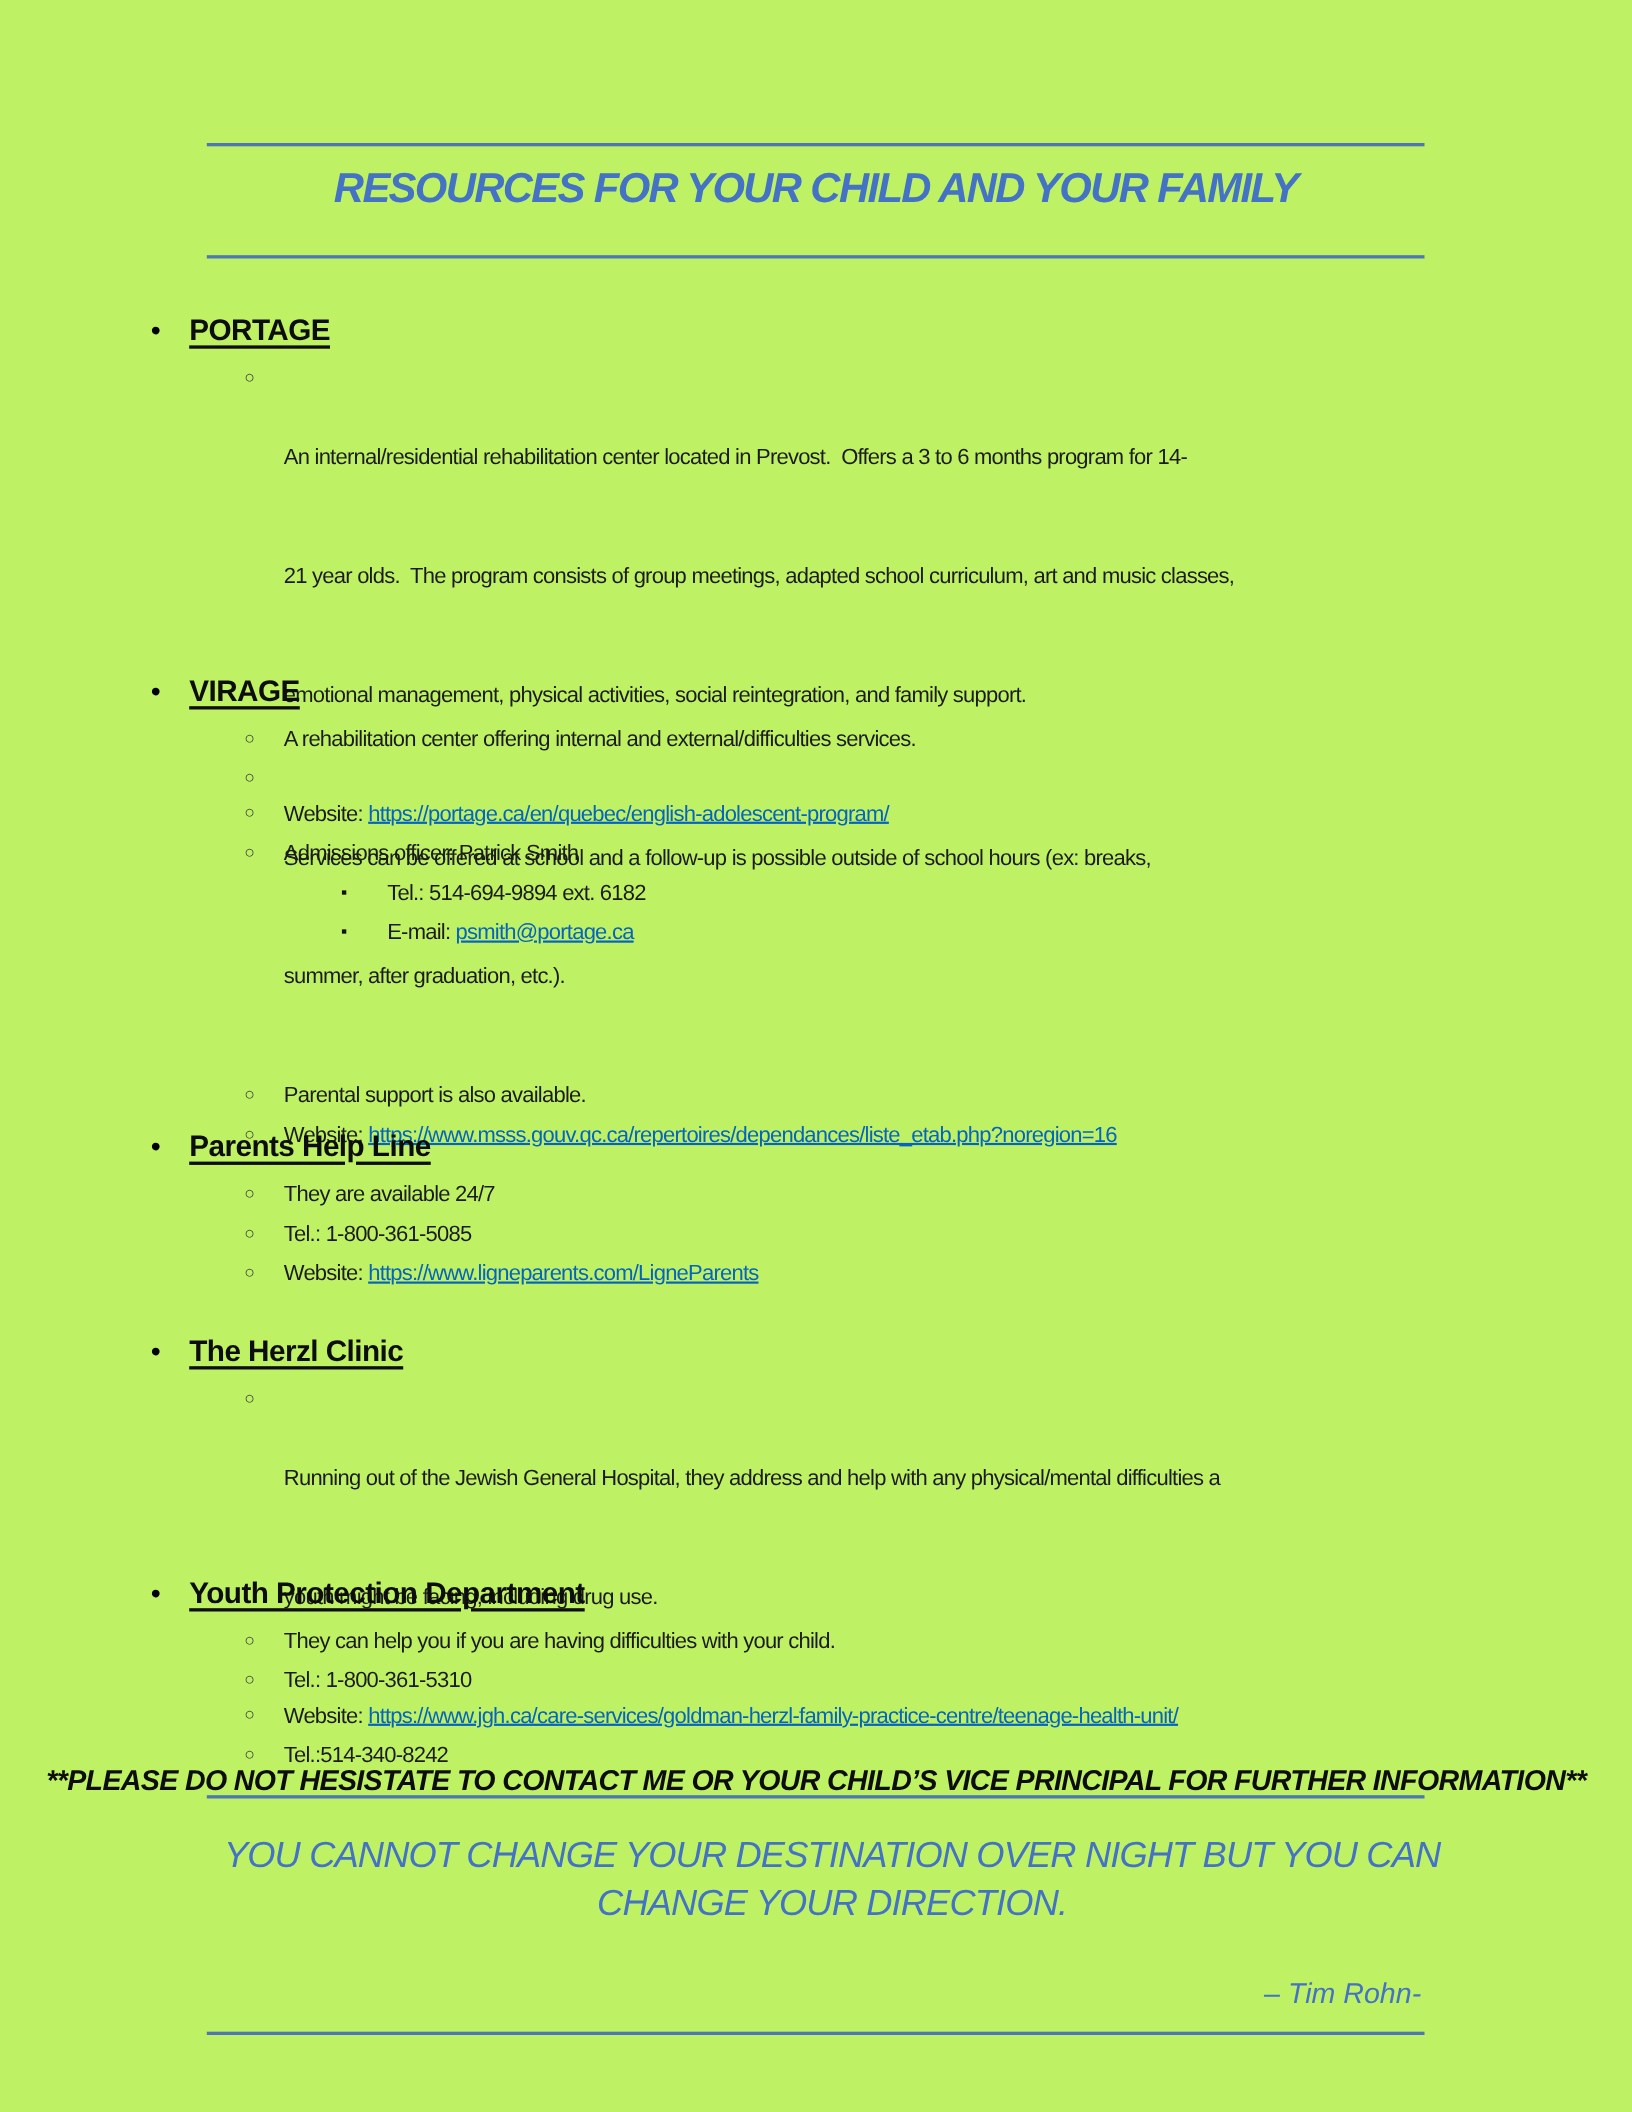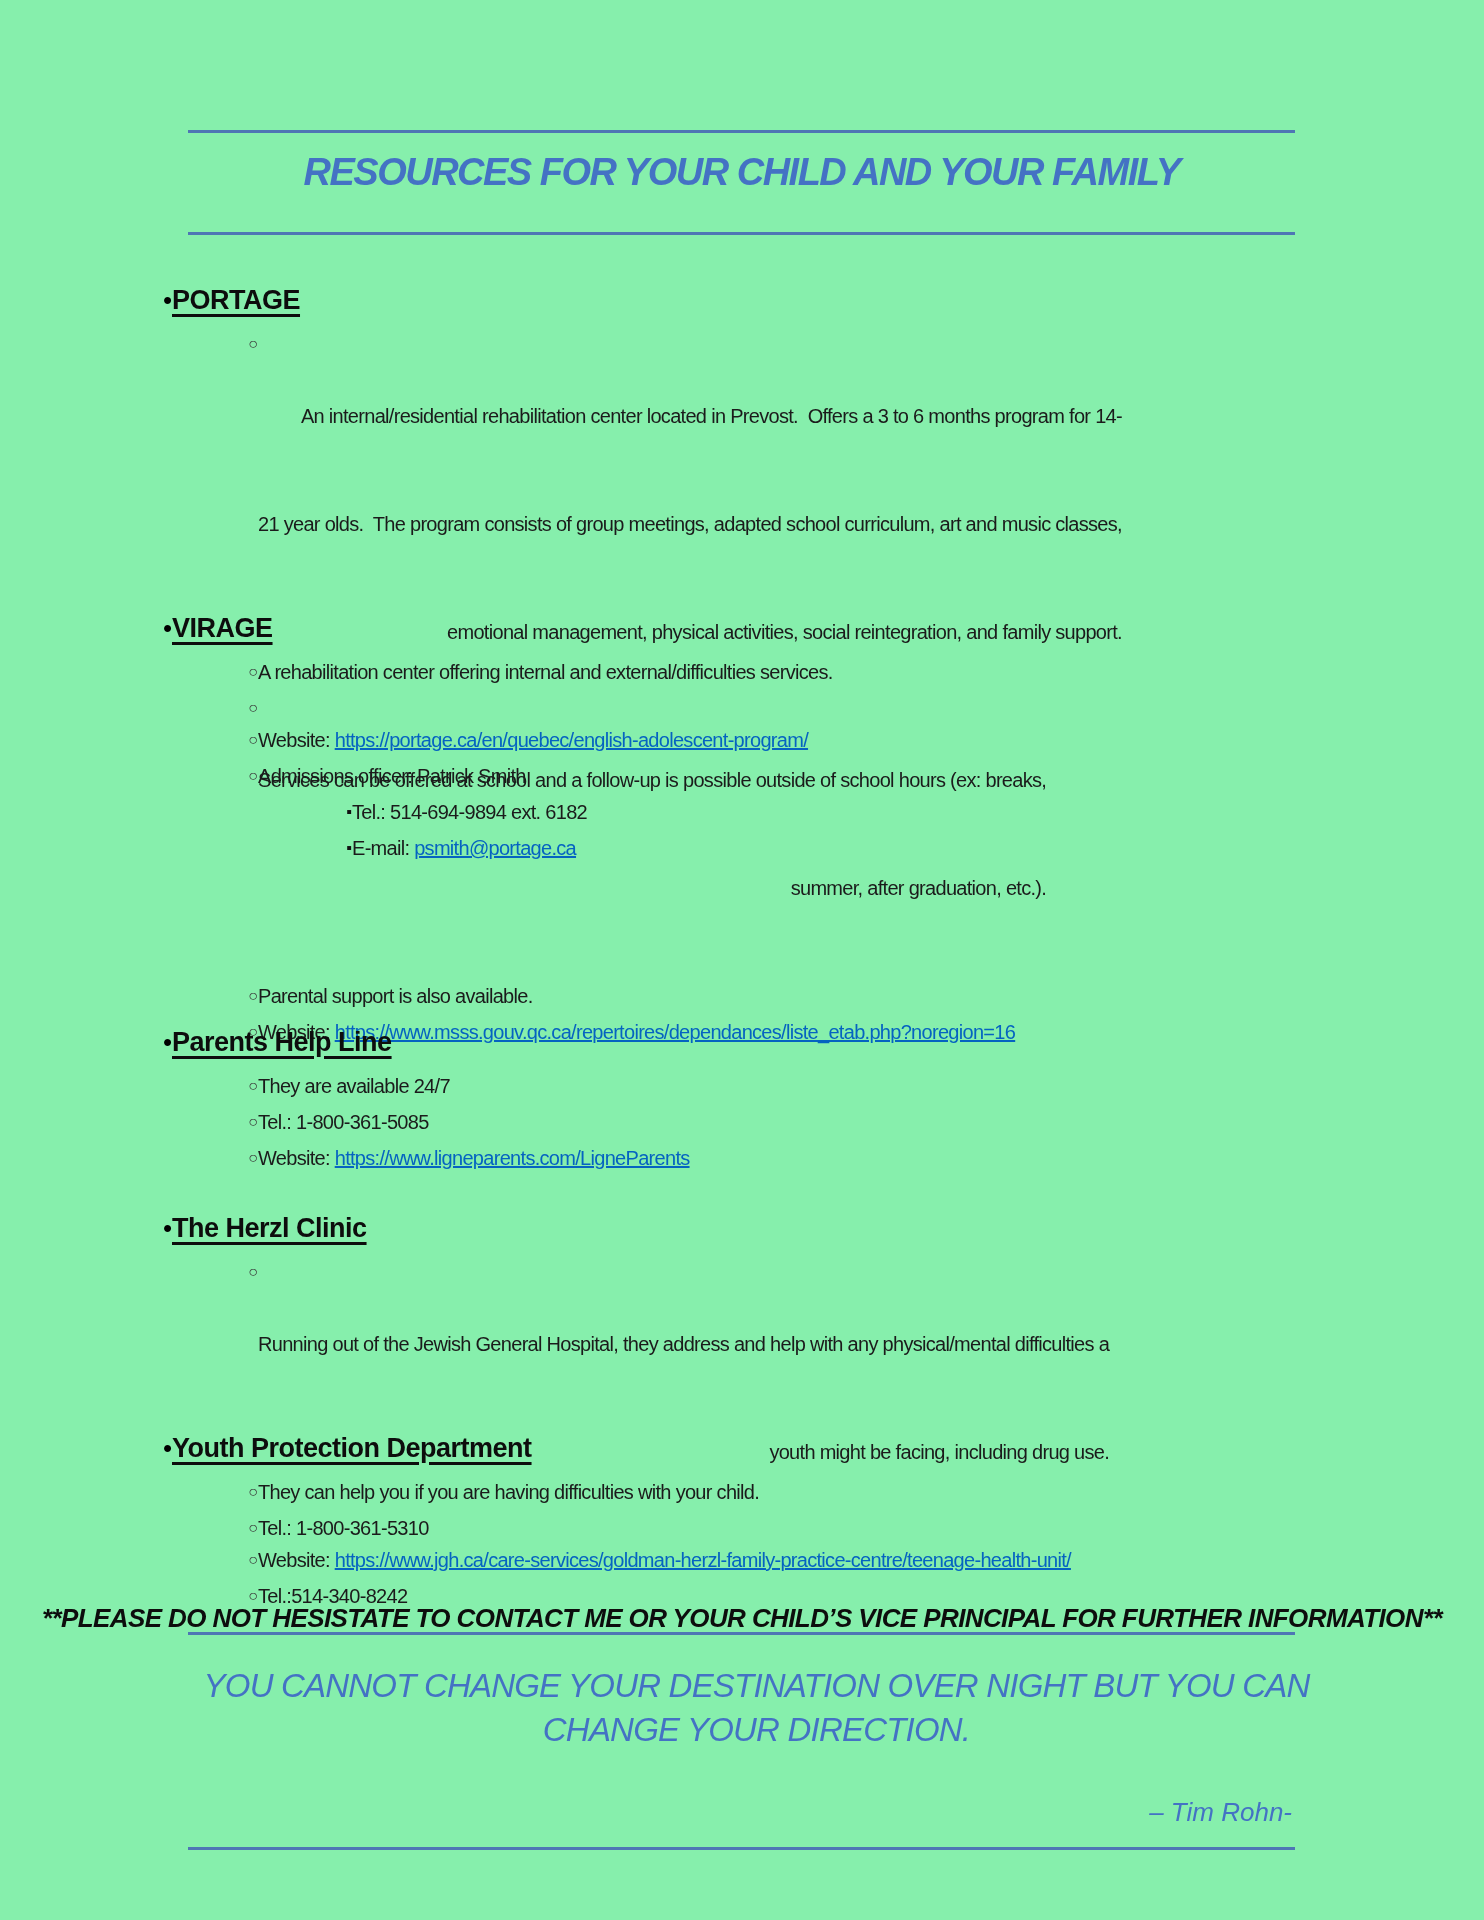--- a/index.html
+++ b/index.html
@@ -1,38 +1,38 @@
 <!DOCTYPE html>
 <html><head>
 <meta charset="utf-8">
 <style>
   html,body{margin:0;padding:0;background:#e8e8e8;}
   .page{
     position:relative;
     width:1484px;height:1920px;
     margin:0 auto;
-    background:#86efac;
+    background:#bef264;
     font-family:"Liberation Sans", sans-serif;
     color:#1b1b1b;
     overflow:hidden;
   }
   .rule{
     position:absolute;left:188px;width:1107px;height:0;
     border-top:3px solid #4e76b4;
   }
   .doc-title{
     position:absolute;top:148px;left:188px;width:1107px;
     text-align:center;
     font-size:38px;line-height:48px;
     font-weight:bold;font-style:italic;
     letter-spacing:-1.5px;
     color:#4472C4;
     white-space:nowrap;
   }
-  .section{position:absolute;left:0;right:0;text-align:right;}
+  .section{position:absolute;left:0;right:0;}
   .heading-row{
     display:flex;align-items:flex-start;
     padding-left:137px;
     line-height:36px;
   }
   .heading-row .marker{
     width:35px;flex:0 0 35px;
     font-size:26px;color:#000;
   }
   .heading-row .marker::before{content:"\2022";}

